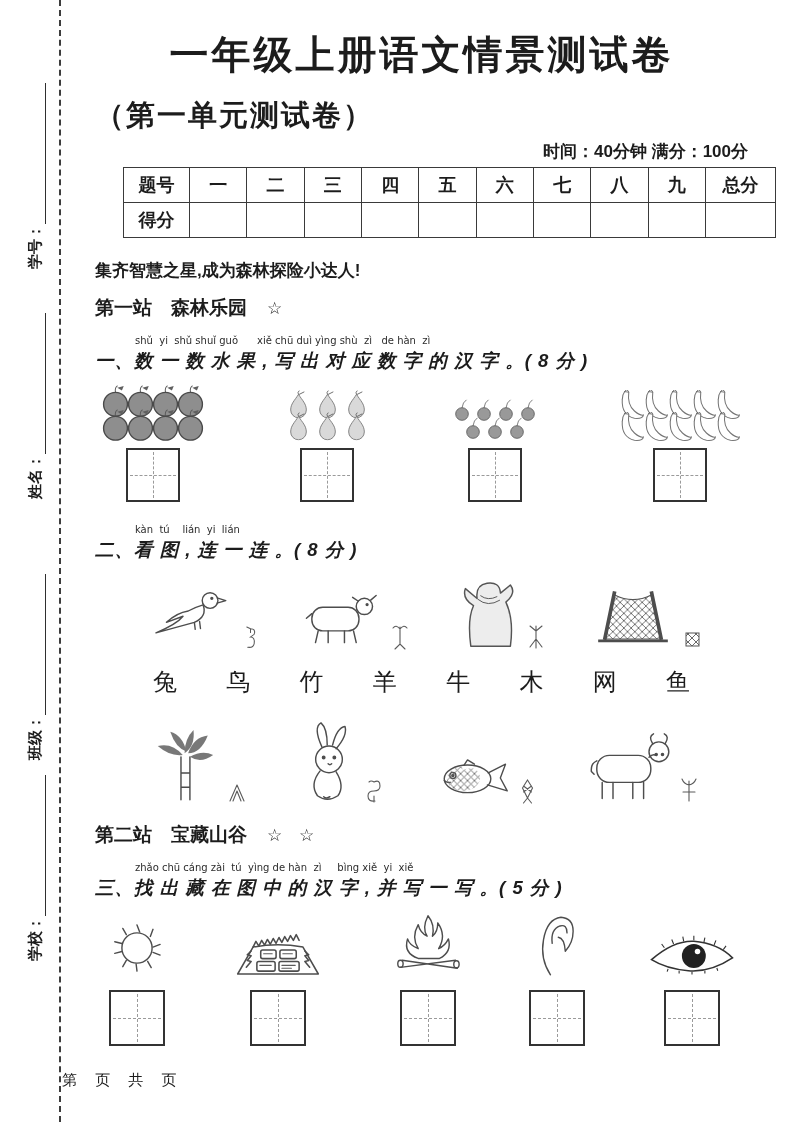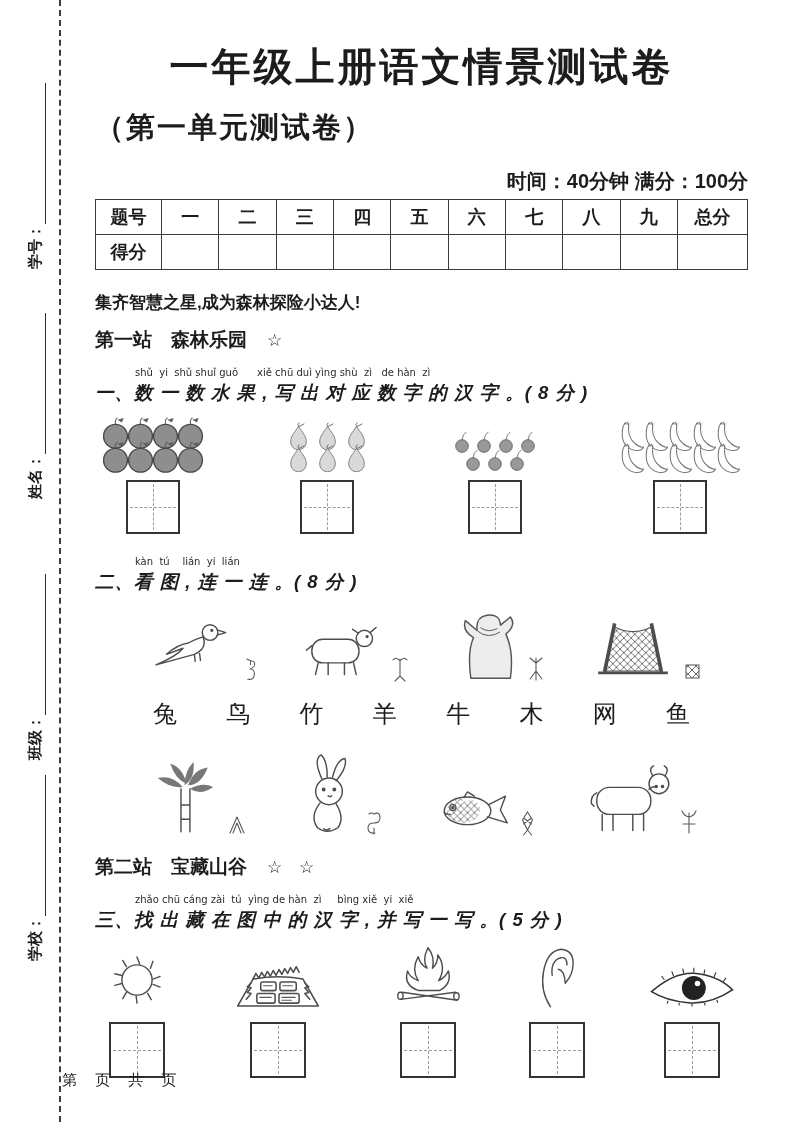--- a/index.html
+++ b/index.html
@@ -8,26 +8,26 @@
   .page { position:relative; width:793px; height:1122px; background:#fff; overflow:hidden; }
 
   
   .sidebar { position:absolute; left:0; top:0; width:61px; height:1122px; border-right:2px dashed #3c3c3c; }
   .sfield { position:absolute; left:-60px; width:186px; height:26px; transform:rotate(-90deg); display:flex; align-items:flex-end; }
   .sfield .flabel { font-size:15px; font-weight:bold; white-space:nowrap; padding-bottom:1px; }
   .sfield .fline { flex:1; border-bottom:1.6px solid #2f2f2f; height:100%; }
   .sf0 { top:163px; } .sf1 { top:393px; } .sf2 { top:654px; } .sf3 { top:855px; }
 
   
-  .main { position:absolute; left:62px; top:0; width:731px; height:1122px; padding:12px 45px 0 33px; }
+  .main { position:absolute; left:62px; top:0; width:731px; height:1122px; padding:0 45px 0 33px; }
   .title { text-align:center; font-size:39px; font-weight:bold; letter-spacing:3px; margin-top:28px; }
   .subtitle { text-align:left; font-size:29px; font-weight:bold; letter-spacing:2px; margin-top:14px; }
-  .meta { text-align:right; font-size:20px; font-weight:bold; margin-top:20px; }
-
-  table.score { width:100%; border-collapse:collapse; margin-top:4px; table-layout:fixed; }
+  .meta { text-align:right; font-size:17px; font-weight:bold; margin-top:4px; }
+
+  table.score { width:100%; border-collapse:collapse; margin-top:4px; table-layout:fixed;margin-left:28px; }
   table.score th, table.score td { border:1.6px solid #3a3a3a; text-align:center; font-size:18px; font-weight:bold; height:35px; }
   table.score .rowhead { width:66px; }
   table.score .total { width:70px; }
 
   .motto { font-size:17px; font-weight:bold; margin-top:21px; }
 
   .station { text-align:left; font-size:19px; font-weight:bold; margin-top:13px; }
   .station .stars { font-weight:normal; font-size:17px; margin-left:20px; letter-spacing:6px; }
 
   .pinyin { font-family:"DejaVu Sans", sans-serif; font-size:10px; color:#2b2b2b; margin:14px 0 0 40px; white-space:pre; }

